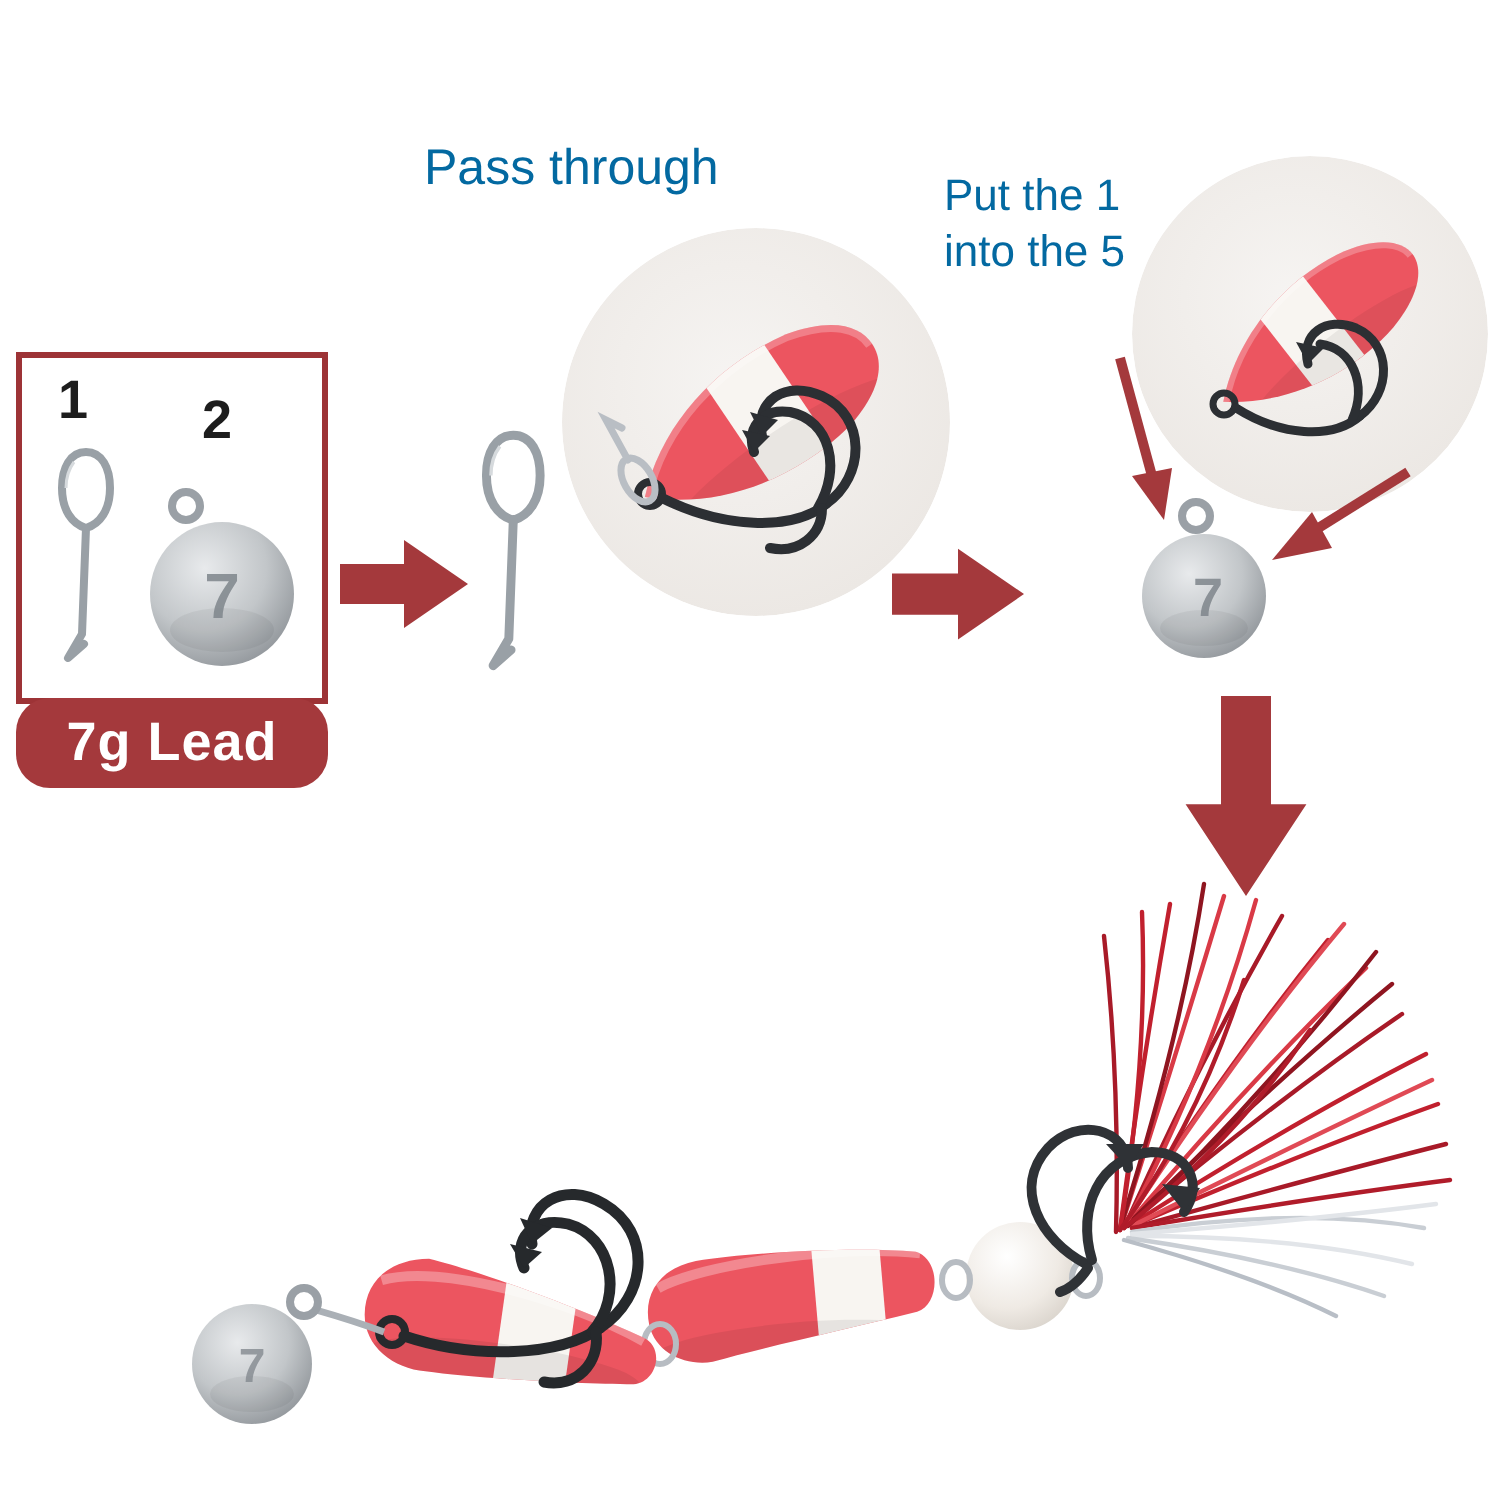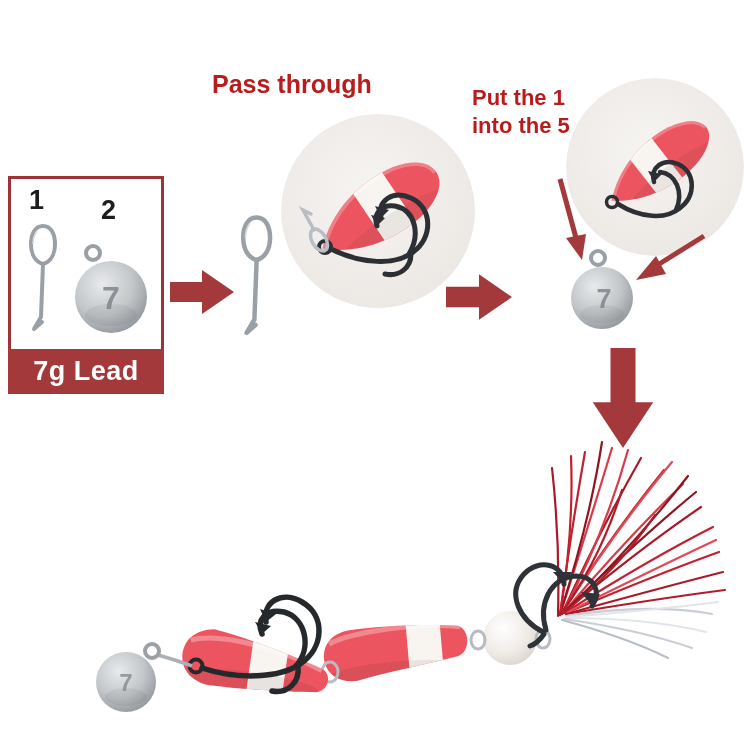--- a/index.html
+++ b/index.html
@@ -11,23 +11,23 @@
   .parts-box{
     left:8px;top:176px;width:150px;height:170px;
     border:3px solid #9d3336;background:#fff;box-sizing:content-box;
   }
   .part-num{font-size:27px;font-weight:bold;color:#1d1d1d;position:absolute;}
   .num1{left:18px;top:6px;}
   .num2{left:90px;top:16px;}
   .banner{
     left:8px;top:349px;width:156px;height:45px;background:#a4393c;
     display:flex;align-items:center;justify-content:center;
-    color:#ffffff;font-size:27px;font-weight:bold;letter-spacing:.5px;
+    color:#ffffff;font-size:27px;font-weight:bold;letter-spacing:.5px;border-radius:17px;
   }
-  .step-title{color:#b91c1c;font-weight:bold;}
+  .step-title{color:#0369a1;font-weight:normal;}
   .t1{left:212px;top:70px;font-size:25px;}
   .t2{left:472px;top:84px;font-size:22px;width:112px;line-height:1.25;}
   .circle-photo{border-radius:50%;}
   .c1{left:281px;top:114px;width:194px;height:194px;}
   .c2{left:566px;top:78px;width:178px;height:178px;}
 </style>
 </head>
 <body>
 
 <div class="canvas">

